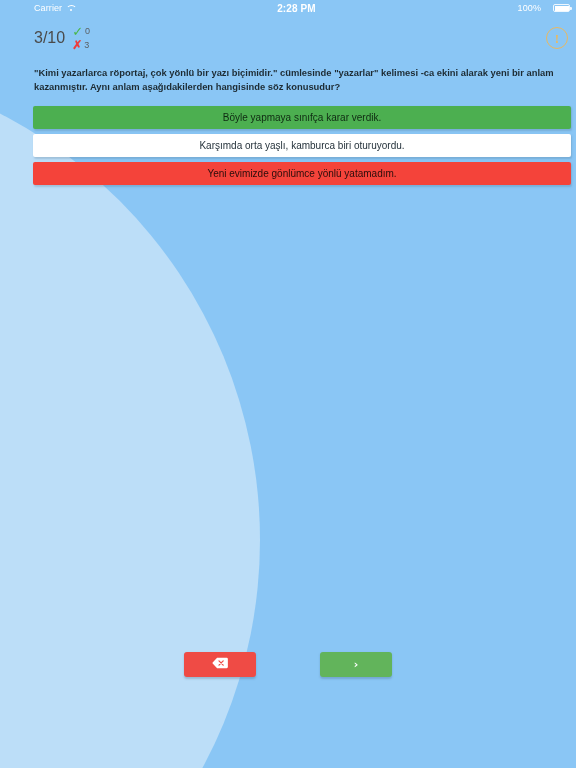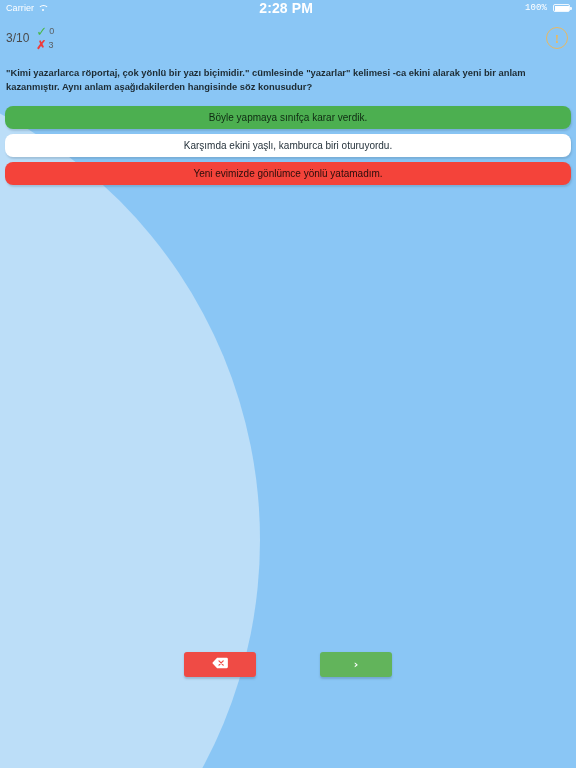--- a/index.html
+++ b/index.html
@@ -25,35 +25,36 @@
     height: 960px;
     border-radius: 50%;
     background: #BCDEF8;
     z-index: 0;
   }
 
   #app {
     position: absolute;
     inset: 0;
     z-index: 1;
+    padding-left: 28px;
   }
 
   
   #status-bar {
     height: 16px;
     display: flex;
     align-items: center;
     padding: 0 6px;
     font-size: 9px;
     color: #ffffff;
     letter-spacing: 0.1px;
   }
   #status-left { display: flex; align-items: center; gap: 4px; flex: 0 0 auto; }
-  #status-center { flex: 1 1 auto; text-align: center; font-weight: bold; font-size: 14px; }
-  #status-right { display: flex; align-items: center; gap: 6px; flex: 0 0 auto; font-family: Liberation Mono, monospace; }
+  #status-center { flex: 1 1 auto; text-align: center; font-weight: bold; font-size: 10px; }
+  #status-right { display: flex; align-items: center; gap: 12px; flex: 0 0 auto; }
   .wifi-icon { display: inline-block; width: 9px; height: 8px; position: relative; }
   .wifi-icon::before {
     content: "";
     position: absolute;
     left: 0; top: 1px;
     width: 9px; height: 9px;
     border: 1.6px solid #ffffff;
     border-radius: 50%;
     border-bottom-color: transparent;
     border-left-color: transparent;
@@ -92,21 +93,21 @@
   }
 
   
   #score-header {
     height: 44px;
     display: flex;
     align-items: center;
     padding: 0 8px 0 6px;
   }
   #progress-counter {
-    font-size: 12px;
+    font-size: 16px;
     color: #4a4a4a;
     font-weight: normal;
     text-align: center;
   }
   #score-stack {
     margin-left: 7px;
     display: flex;
     flex-direction: column;
     justify-content: center;
     line-height: 1;
@@ -163,21 +164,21 @@
   
   #options {
     margin-top: 13px;
     padding: 0 5px;
     display: flex;
     flex-direction: column;
     gap: 5px;
   }
   .option {
     height: 23px;
-    border-radius: 8px;
+    border-radius: 2px;
     display: flex;
     align-items: center;
     justify-content: center;
     font-size: 10px;
     color: #26333c;
     background: #ffffff;
     box-shadow: 1px 1.5px 2px rgba(60,90,115,0.22);
     cursor: pointer;
     padding: 0 8px;
     text-align: center;
@@ -254,21 +255,21 @@
       </div>
     </div>
     <div id="header-spacer"></div>
     <div id="info-button">!</div>
   </div>
 
   <div id="question-text">"Kimi yazarlarca röportaj, çok yönlü bir yazı biçimidir." cümlesinde "yazarlar" kelimesi -ca ekini alarak yeni bir anlam kazanmıştır. Aynı anlam aşağıdakilerden hangisinde söz konusudur?</div>
 
   <div id="options">
     <div class="option state-correct">Böyle yapmaya sınıfça karar verdik.</div>
-    <div class="option">Karşımda ekini yaşlı, kamburca biri oturuyordu.</div>
+    <div class="option">Karşımda orta yaşlı, kamburca biri oturuyordu.</div>
     <div class="option state-wrong">Yeni evimizde gönlümce yönlü yatamadım.</div>
   </div>
 
   <div id="bottom-controls">
     <button class="ctrl-btn" id="delete-button">
       <span>
         <svg width="16" height="12" viewBox="0 0 22 16" aria-hidden="true">
           <path d="M7 0.8 H20.2 A1.6 1.6 0 0 1 21.8 2.4 V13.6 A1.6 1.6 0 0 1 20.2 15.2 H7 L0.9 8.6 A0.9 0.9 0 0 1 0.9 7.4 Z" fill="#ffffff"></path>
           <path d="M9.6 5.1 L15.4 10.9 M15.4 5.1 L9.6 10.9" stroke="#EF4B45" stroke-width="1.7" stroke-linecap="round"></path>
         </svg>

